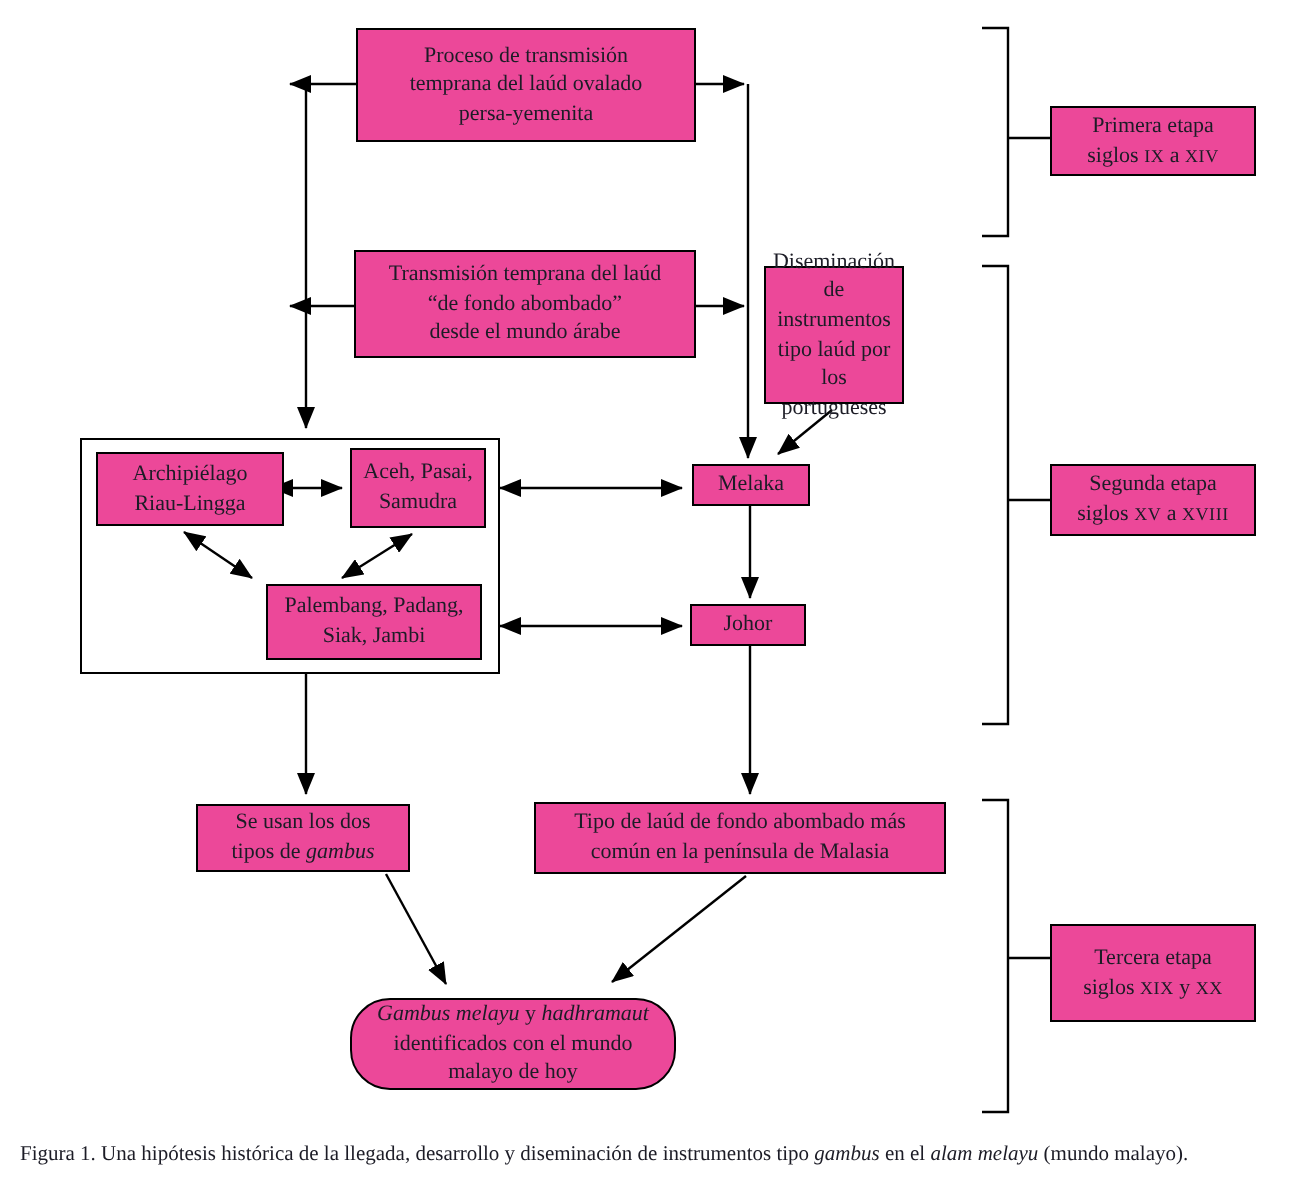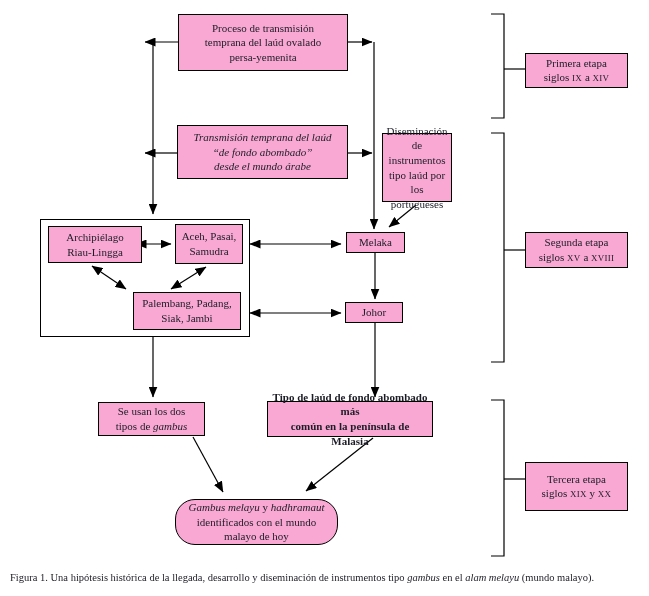--- a/index.html
+++ b/index.html
@@ -3,21 +3,21 @@
 <meta charset="utf-8">
 <style>
   html,body{margin:0;padding:0;background:#fff;}
   .canvas{
     position:relative;width:649px;height:596px;background:#ffffff;
     font-family:"Liberation Serif",serif;color:#1c1c26;overflow:hidden;
   }
   svg.arrows{position:absolute;left:0;top:0;z-index:1;}
   .box{
     position:absolute;z-index:2;box-sizing:border-box;
-    background:#f9a8d4;border:1.2px solid #000;
+    background:#ec4899;border:1.2px solid #000;
     display:flex;flex-direction:column;align-items:center;justify-content:center;
     text-align:center;font-size:11px;line-height:1.32;padding:2px 3px;
   }
   .box--transparent{background:transparent;}
   .it{font-style:italic;}
   .sc{font-size:9px;letter-spacing:.03em;}
   .caption{
     position:absolute;z-index:2;left:10px;top:572px;width:632px;
     font-size:10.5px;white-space:nowrap;color:#1c1c26;
   }
@@ -67,21 +67,21 @@
       <path d="M504,479 H525"></path>
     </g>
   </svg>
 
   <div class="box" style="left:178px;top:14px;width:170px;height:57px;">
     <div>Proceso de transmisión</div>
     <div>temprana del laúd ovalado</div>
     <div>persa-yemenita</div>
   </div>
 
-  <div class="box" style="left:177px;top:125px;width:171px;height:54px;font-style:italic;">
+  <div class="box" style="left:177px;top:125px;width:171px;height:54px;">
     <div>Transmisión temprana del laúd</div>
     <div>“de fondo abombado”</div>
     <div>desde el mundo árabe</div>
   </div>
 
   <div class="box" style="left:382px;top:133px;width:70px;height:69px;">
     <div>Diseminación</div>
     <div>de instrumentos</div>
     <div>tipo laúd por</div>
     <div>los portugueses</div>
@@ -112,21 +112,21 @@
     <div>Johor</div>
   </div>
 
   <div class="box" style="left:98px;top:402px;width:107px;height:34px;">
     <div>Se usan los dos</div>
     <div>
       <span>tipos de </span><span class="it">gambus</span>
     </div>
   </div>
 
-  <div class="box" style="left:267px;top:401px;width:166px;height:36px;font-weight:bold;">
+  <div class="box" style="left:267px;top:401px;width:206px;height:36px;">
     <div>Tipo de laúd de fondo abombado más</div>
     <div>común en la península de Malasia</div>
   </div>
 
   <div class="box" style="left:175px;top:499px;width:163px;height:46px;border-radius:20px;">
     <div>
       <span class="it">Gambus melayu</span><span> y </span><span class="it">hadhramaut</span>
     </div>
     <div>identificados con el mundo</div>
     <div>malayo de hoy</div>

